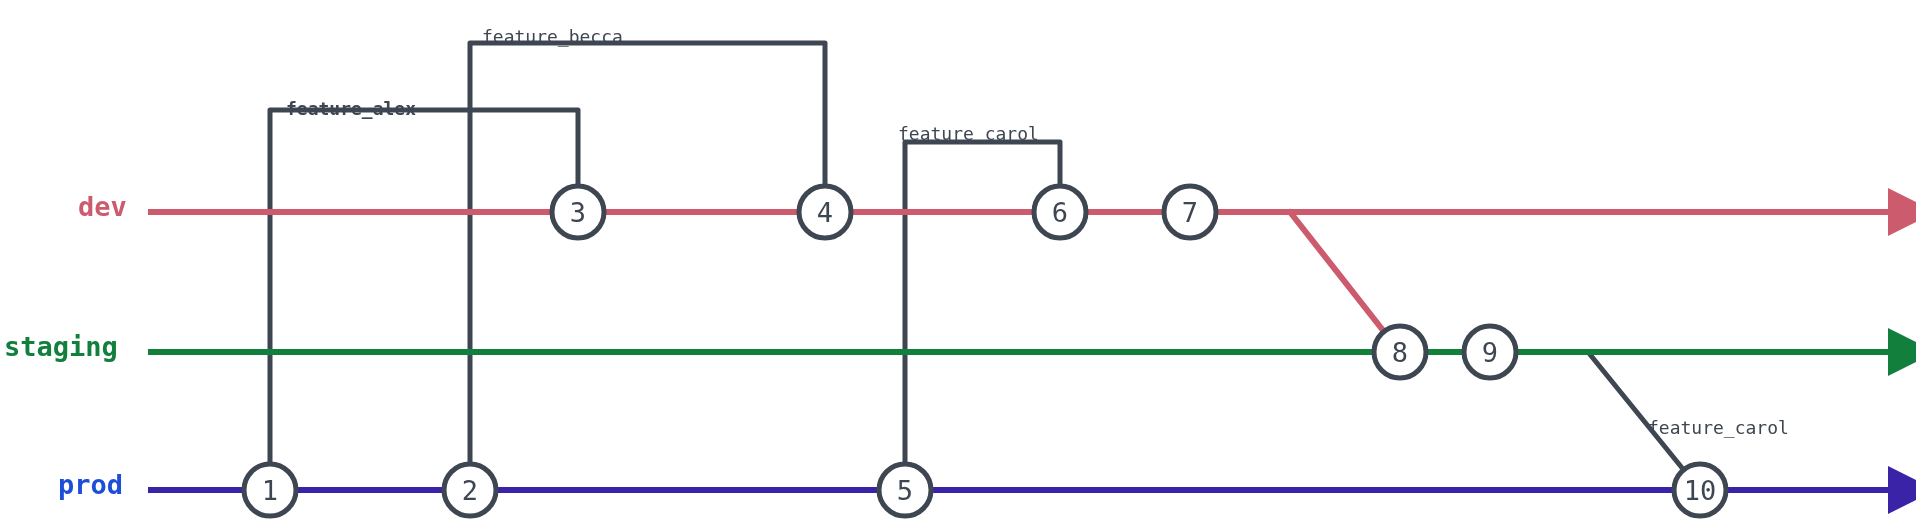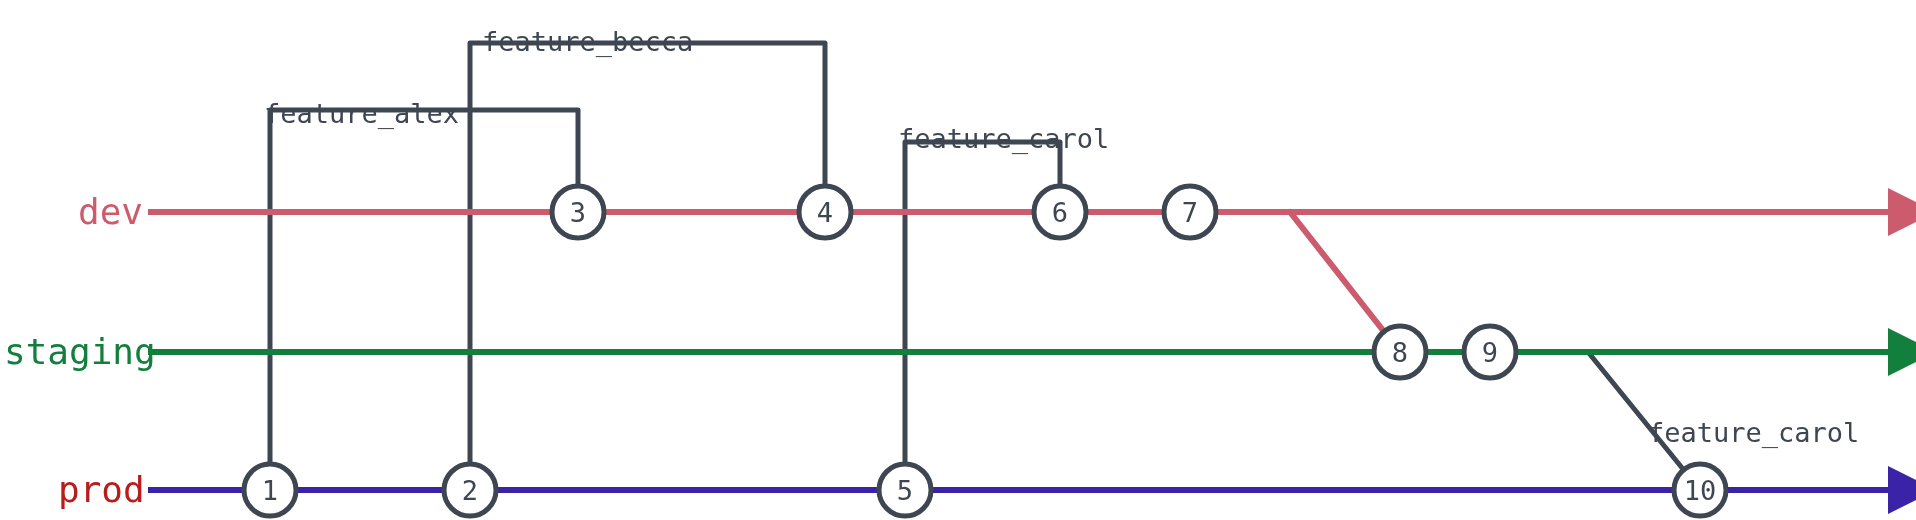--- a/index.html
+++ b/index.html
@@ -1,21 +1,21 @@
 <!DOCTYPE html>
 <html><head>
 <meta charset="utf-8">
 <title>Git Branch Diagram</title>
 <style>
   html,body{margin:0;padding:0;background:#ffffff;}
   body{font-family:"DejaVu Sans Mono",monospace;}
   #stage{position:relative;width:1916px;height:520px;background:#ffffff;overflow:hidden;}
   #stage svg{position:absolute;left:0;top:0;width:1916px;height:520px;}
-  .lane-label{position:absolute;font-family:"DejaVu Sans Mono","Liberation Mono",monospace;font-weight:400;font-size:36px;white-space:nowrap;}
-  .branch-label{position:absolute;font-family:"DejaVu Sans Mono","Liberation Mono",monospace;font-weight:400;font-size:27px;color:#3e4652;white-space:nowrap;}
+  .lane-label{position:absolute;font-family:"DejaVu Sans Mono","Liberation Mono",monospace;font-weight:700;font-size:27px;white-space:nowrap;}
+  .branch-label{position:absolute;font-family:"DejaVu Sans Mono","Liberation Mono",monospace;font-weight:400;font-size:18px;color:#3e4652;white-space:nowrap;}
   .node-num{font-family:"DejaVu Sans Mono","Liberation Mono",monospace;font-size:27px;fill:#3e4652;}
 </style>
 </head>
 <body>
 
 <div id="stage">
 
   <svg viewBox="0 0 1916 520" xmlns="http://www.w3.org/2000/svg">
 
     <defs>
@@ -84,21 +84,21 @@
         <g>
           <circle cx="1700" cy="490" r="26" fill="#ffffff" stroke="#3e4652" stroke-width="5"></circle>
           <text x="1700" y="490" text-anchor="middle" dominant-baseline="central" class="node-num">10</text>
         </g>
       </g>
   </svg>
 
   <div id="lane-labels-layer">
       <div class="lane-label" style="left: 78px; top: 191px; color: rgb(204, 91, 110);">dev</div>
       <div class="lane-label" style="left: 4px; top: 331px; color: rgb(18, 128, 60);">staging</div>
-      <div class="lane-label" style="left: 58px; top: 469px; color: #b91c1c;">prod</div>
+      <div class="lane-label" style="left: 58px; top: 469px; color: #1d4ed8;">prod</div>
     </div>
   <div id="branch-labels-layer">
-      <div class="branch-label" style="left: 264px; top: 98px;">feature_alex</div>
+      <div class="branch-label" style="left: 286px; top: 98px; font-weight: bold;">feature_alex</div>
       <div class="branch-label" style="left: 482px; top: 26px;">feature_becca</div>
       <div class="branch-label" style="left: 898px; top: 123px;">feature_carol</div>
       <div class="branch-label" style="left: 1648px; top: 417px;">feature_carol</div>
     </div>
 </div>
 
 </body></html>

